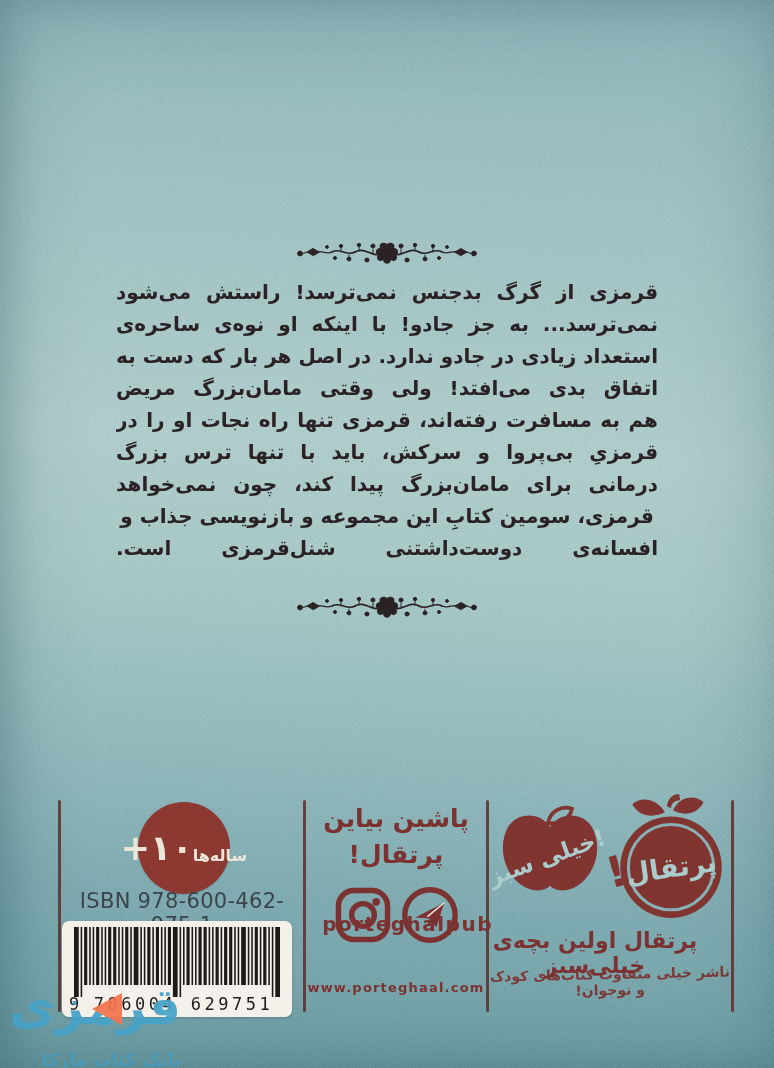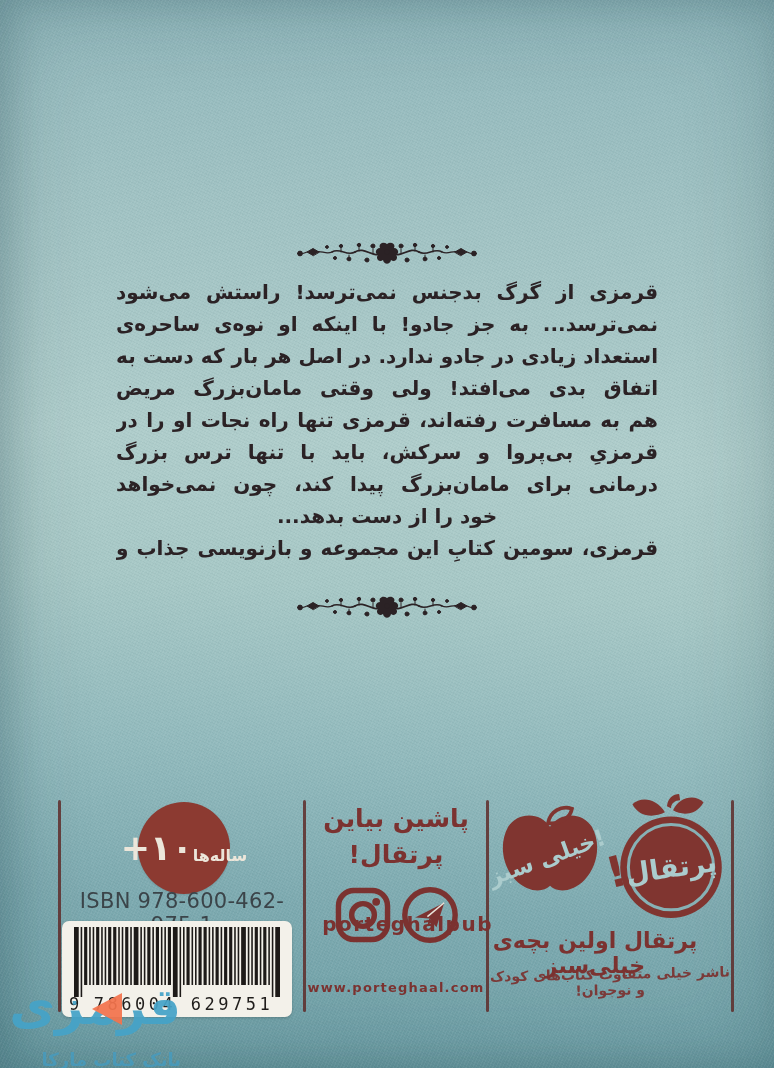--- a/index.html
+++ b/index.html
@@ -95,22 +95,22 @@
   </svg>
 
   <div class="synopsis">
       <div class="syn-line">قرمزی از گرگ بدجنس نمی‌ترسد! راستش می‌شود گفت که از هیچ‌چیز</div>
       <div class="syn-line">نمی‌ترسد... به جز جادو! با اینکه او نوه‌ی ساحره‌ی جنگل است، ولی</div>
       <div class="syn-line">استعداد زیادی در جادو ندارد. در اصل هر بار که دست به جادو می‌زند،</div>
       <div class="syn-line">اتفاق بدی می‌افتد! ولی وقتی مامان‌بزرگ مریض می‌شود و مامان و بابا</div>
       <div class="syn-line">هم به مسافرت رفته‌اند، قرمزی تنها راه نجات او را در جادو می‌بیند. حالا</div>
       <div class="syn-line">قرمزیِ بی‌پروا و سرکش، باید با تنها ترس بزرگ زندگی‌اش روبه‌رو شود و راه</div>
       <div class="syn-line">درمانی برای مامان‌بزرگ پیدا کند، چون نمی‌خواهد صمیمی‌ترین دوست</div>
-      <div class="syn-line">خود را از دست بدهد...</div>
       <div class="syn-line">قرمزی، سومین کتابِ این مجموعه و بازنویسی جذاب و کاملاً متفاوتی از</div>
+      <div class="syn-line">افسانه‌ی دوست‌داشتنی شنل‌قرمزی است.</div>
     </div>
 
   <svg class="ornament ornament-bottom" viewBox="0 0 200 28">
     <g id="ornB" fill="#2b2225" stroke="#2b2225" stroke-linecap="round">
       <path d="M104,13 C114,19 122,6 132,12" fill="none" stroke-width="1.8"></path>
       <path d="M132,12 C140,17 147,7 155,12" fill="none" stroke-width="1.5"></path>
       <path d="M155,12 C161,15 166,10 171,12" fill="none" stroke-width="1.3"></path>
       <circle cx="114" cy="6" r="2"></circle>
         <circle cx="120" cy="20" r="2"></circle>
       <circle cx="128" cy="5" r="1.7"></circle>

